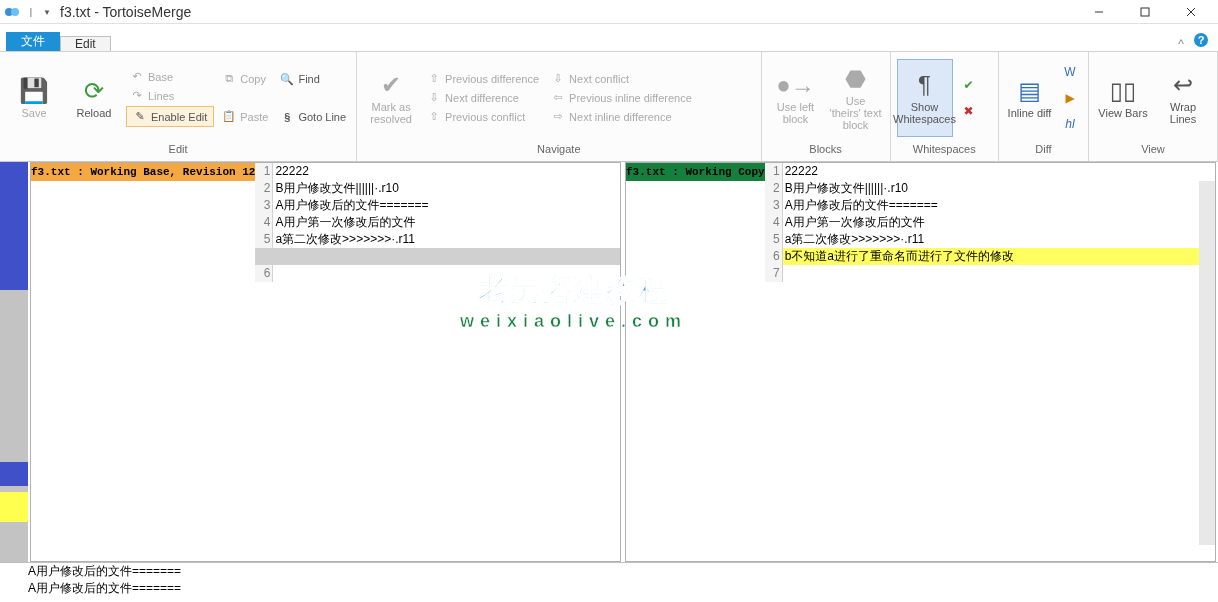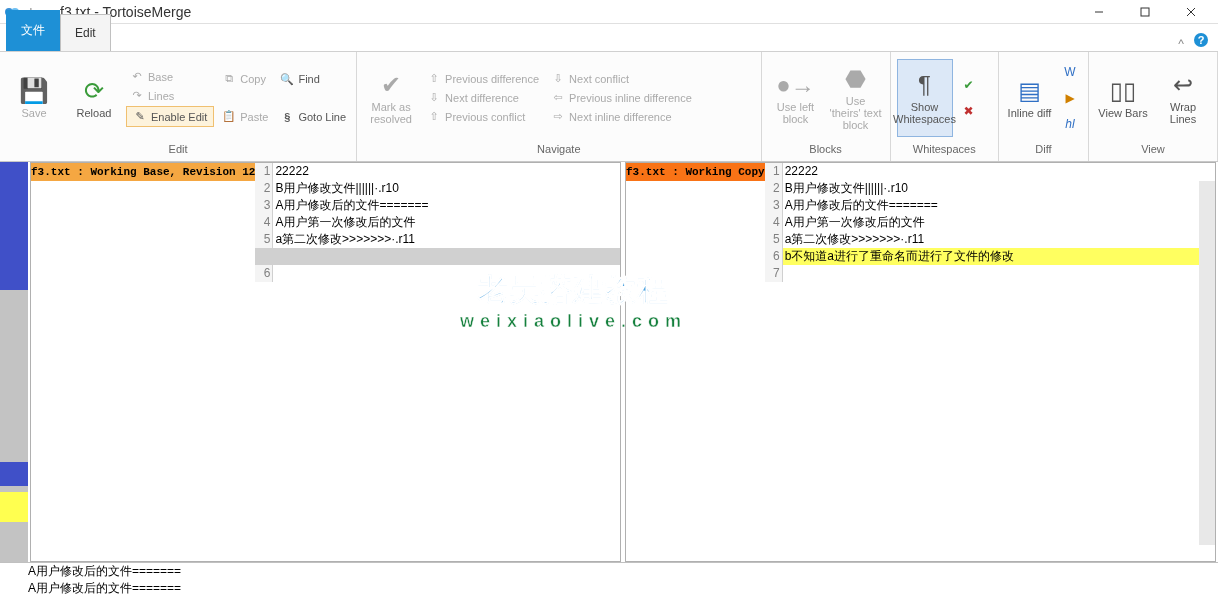--- a/index.html
+++ b/index.html
@@ -9,21 +9,21 @@
 .titlebar { height: 24px; background: #fff; display: flex; align-items: center; padding: 0 4px; border-bottom: 1px solid #e0e0e0; }
 .titlebar .app-icon { width: 16px; height: 16px; margin-right: 4px; }
 .titlebar .qat { display: flex; gap: 2px; margin-right: 6px; }
 .titlebar .qat span { width: 14px; height: 14px; display: inline-flex; align-items: center; justify-content: center; color: #555; font-size: 9px; }
 .titlebar .title { flex: 1; color: #333; font-size: 14px; }
 .titlebar .win-controls { display: flex; }
 .titlebar .win-btn { width: 46px; height: 24px; display: flex; align-items: center; justify-content: center; color: #333; }
 
 
 .tabrow { height: 28px; background: #fff; display: flex; align-items: flex-end; border-bottom: 1px solid #d0d0d0; padding-left: 6px; }
-.tab { padding: 11px 14px; font-size: 12px; border: 1px solid transparent; }
+.tab { padding: 0 14px; font-size: 12px; border: 1px solid transparent; }
 .tab.file { background: #1e90d6; color: #fff; }
 .tab.edit { background: #f4f4f4; border: 1px solid #c0c0c0; border-bottom: none; color: #333; }
 .tabrow .spacer { flex: 1; }
 .tabrow .help { width: 22px; height: 22px; margin-right: 6px; display: flex; align-items: center; justify-content: center; color: #0a73c2; }
 .tabrow .chevron { width: 18px; color: #888; text-align: center; }
 
 
 .ribbon { height: 110px; background: #fcfcfc; border-bottom: 1px solid #c8c8c8; display: flex; }
 .group { border-right: 1px solid #d8d8d8; display: flex; flex-direction: column; }
 .group-body { flex: 1; display: flex; align-items: center; padding: 2px 6px; gap: 4px; }
@@ -41,21 +41,21 @@
 
 
 .diff-area { display: flex; height: 400px; position: relative; }
 .locator { width: 28px; background: #c3c3c3; display: flex; flex-direction: column; position: relative; }
 .loc-strip { position: absolute; left: 0; width: 28px; }
 .loc-nav { background: #4050c8; }
 .loc-yellow { background: #ffff50; }
 .pane { flex: 1; display: flex; flex-direction: row; border: 1px solid #b0b0b0; margin: 0 2px; min-width: 0; }
 .pane-header { height: 18px; font-size: 11px; font-weight: bold; text-align: center; line-height: 18px; font-family: "Courier New", monospace; }
 .pane-header.base { background: #f5a742; color: #000; }
-.pane-header.copy { background: #f97316; color: #000; }
+.pane-header.copy { background: #15803d; color: #000; }
 .pane-body { flex: 1; overflow: hidden; font-family: "SimSun", "Courier New", monospace; font-size: 12px; line-height: 17px; position: relative; background: #fff; }
 .line { display: flex; }
 .lnum { width: 18px; text-align: right; color: #808080; padding-right: 2px; border-right: 1px solid #d0d0d0; background: #f4f4f4; flex-shrink: 0; }
 .ltxt { padding-left: 2px; white-space: pre; flex: 1; }
 .line.gap .ltxt { background: #d0d0d0; height: 17px; }
 .line.gap .lnum { background: #d0d0d0; }
 .line.added .ltxt { background: #ffff60; }
 .pane-scroll-h { height: 16px; background: #e8e8e8; border-top: 1px solid #ccc; position: relative; }
 .pane-scroll-h .thumb { position: absolute; top: 2px; height: 12px; background: #c0c0c0; border-radius: 2px; }
 .pane-scroll-v { position: absolute; right: 0; top: 18px; bottom: 16px; width: 16px; background: #e8e8e8; }

